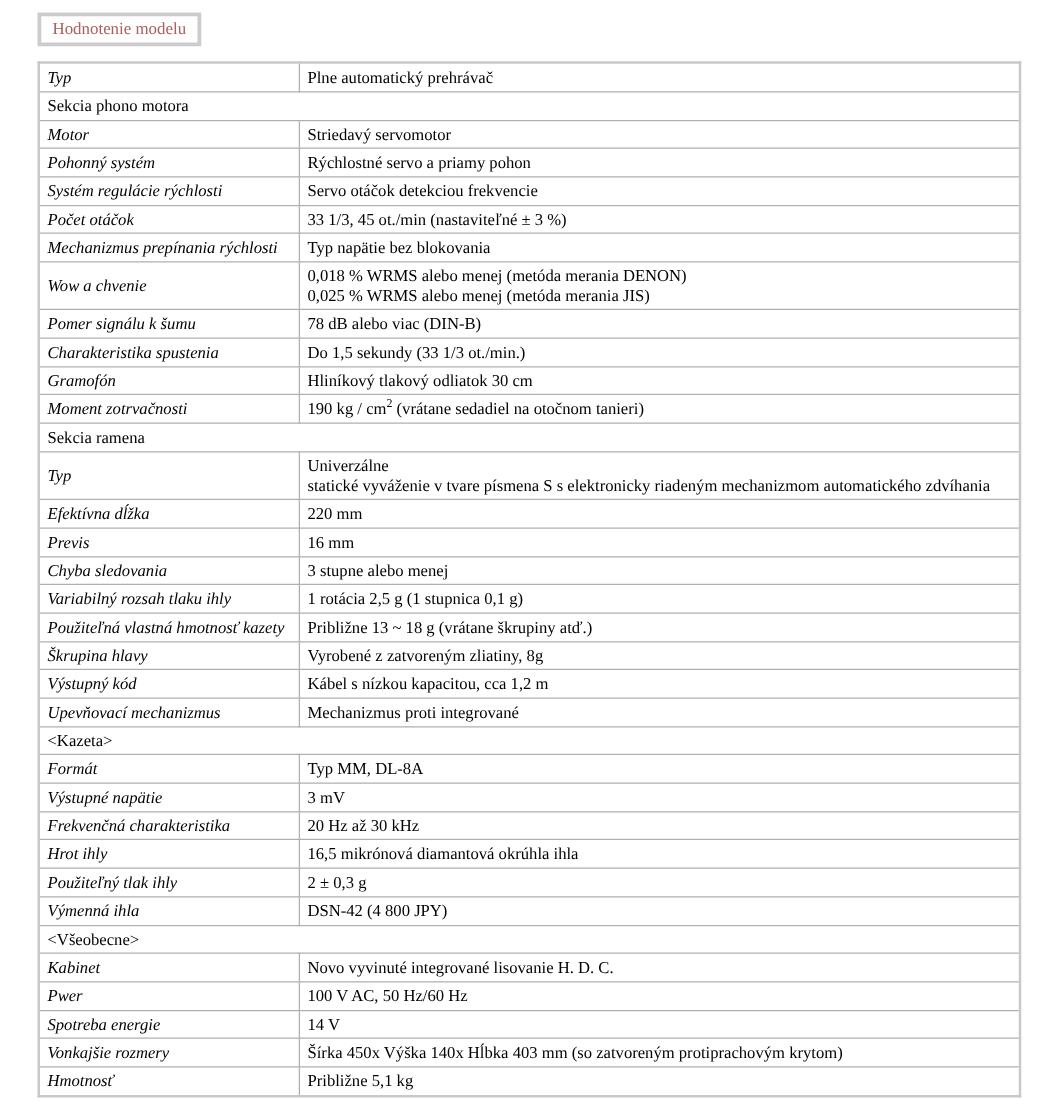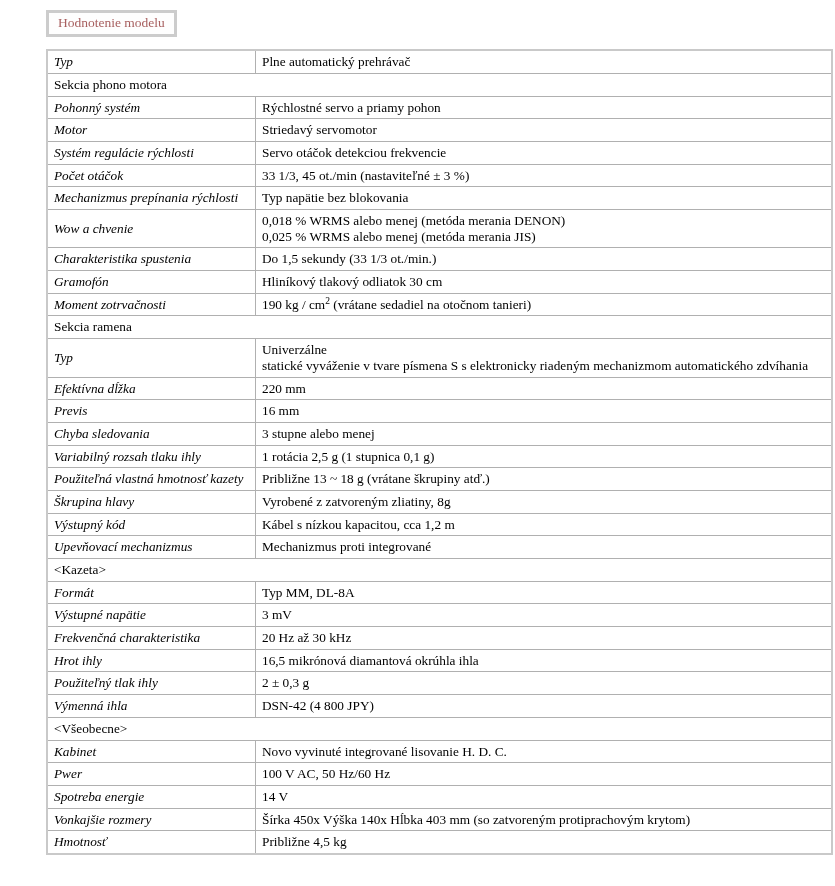--- a/index.html
+++ b/index.html
@@ -6,21 +6,21 @@
       margin: 0;
       padding: 0;
       background: #ffffff;
       font-family: "Liberation Serif", serif;
       color: #000000;
     }
     .page {
       width: 835px;
       min-height: 886px;
       box-sizing: border-box;
-      padding: 10px 0 0 16px;
+      padding: 10px 0 0 0;
     }
     .model-rating-btn {
       display: inline-block;
       margin: 0 0 0 30px;
       border: 3px solid #cccccc;
       background: #fefefe;
       padding: 2px 9px 3px 9px;
       font-family: "Liberation Serif", serif;
       font-size: 13.5px;
       color: #a86060;
@@ -66,44 +66,48 @@
   <table class="spec-table">
     <tbody>
         <tr>
           <td class="cell label-cell">Typ</td>
           <td class="cell value-cell">Plne automatický prehrávač</td>
         </tr>
         <tr>
           <td colspan="2" class="cell section-cell">Sekcia phono motora</td>
         </tr>
         <tr>
+          <td class="cell label-cell">Motor</td>
+          <td class="cell value-cell">Striedavý servomotor</td>
+        </tr>
+        <tr>
           <td class="cell label-cell">Pohonný systém</td>
           <td class="cell value-cell">Rýchlostné servo a priamy pohon</td>
         </tr>
         <tr>
-          <td class="cell label-cell">Motor</td>
-          <td class="cell value-cell">Striedavý servomotor</td>
-        </tr>
-        <tr>
           <td class="cell label-cell">Systém regulácie rýchlosti</td>
           <td class="cell value-cell">Servo otáčok detekciou frekvencie</td>
         </tr>
         <tr>
           <td class="cell label-cell">Počet otáčok</td>
           <td class="cell value-cell">33 1/3, 45 ot./min (nastaviteľné ± 3 %)</td>
         </tr>
         <tr>
           <td class="cell label-cell">Mechanizmus prepínania rýchlosti</td>
           <td class="cell value-cell">Typ napätie bez blokovania</td>
         </tr>
         <tr>
           <td class="cell label-cell">Wow a chvenie</td>
           <td class="cell value-cell">0,018 % WRMS alebo menej (metóda merania DENON)<br>0,025 % WRMS alebo menej (metóda merania JIS)</td>
         </tr>
         <tr>
+          <td class="cell label-cell">Pomer signálu k šumu</td>
+          <td class="cell value-cell">78 dB alebo viac (DIN-B)</td>
+        </tr>
+        <tr>
           <td class="cell label-cell">Charakteristika spustenia</td>
           <td class="cell value-cell">Do 1,5 sekundy (33 1/3 ot./min.)</td>
         </tr>
         <tr>
           <td class="cell label-cell">Gramofón</td>
           <td class="cell value-cell">Hliníkový tlakový odliatok 30 cm</td>
         </tr>
         <tr>
           <td class="cell label-cell">Moment zotrvačnosti</td>
           <td class="cell value-cell">190 kg / cm<sup>2</sup> (vrátane sedadiel na otočnom tanieri)</td>
@@ -188,18 +192,18 @@
         <tr>
           <td class="cell label-cell">Spotreba energie</td>
           <td class="cell value-cell">14 V</td>
         </tr>
         <tr>
           <td class="cell label-cell">Vonkajšie rozmery</td>
           <td class="cell value-cell">Šírka 450x Výška 140x Hĺbka 403 mm (so zatvoreným protiprachovým krytom)</td>
         </tr>
         <tr>
           <td class="cell label-cell">Hmotnosť</td>
-          <td class="cell value-cell">Približne 4,5 kg</td>
+          <td class="cell value-cell">Približne 5,1 kg</td>
         </tr>
       </tbody>
   </table>
 
 </div>
 
 </body></html>

